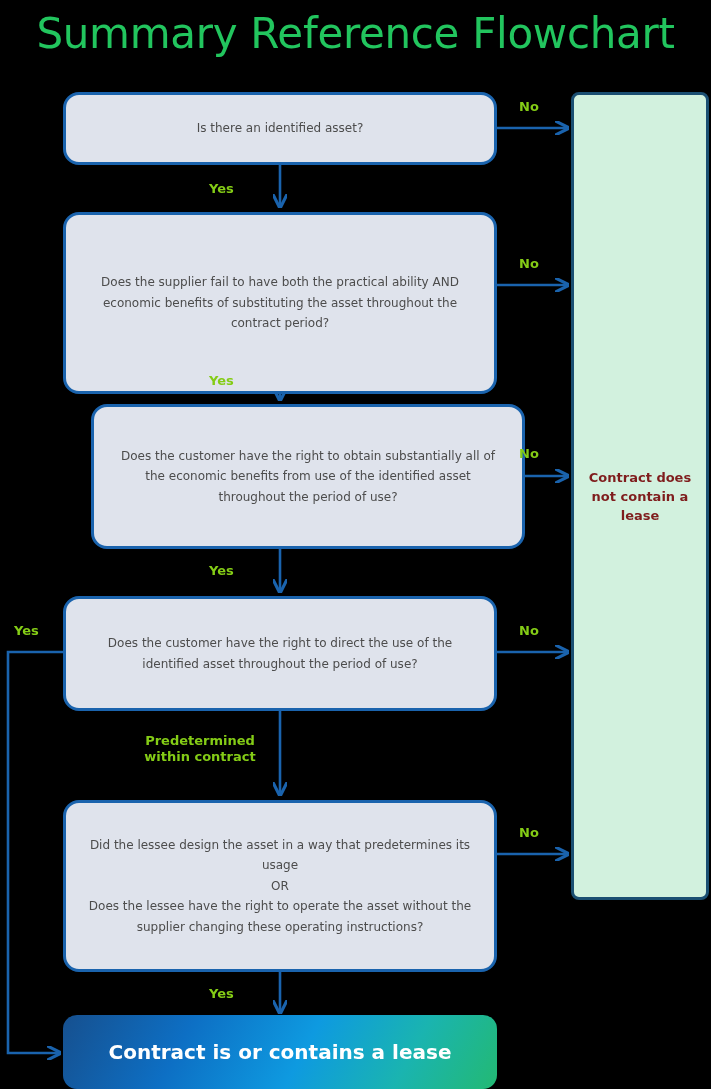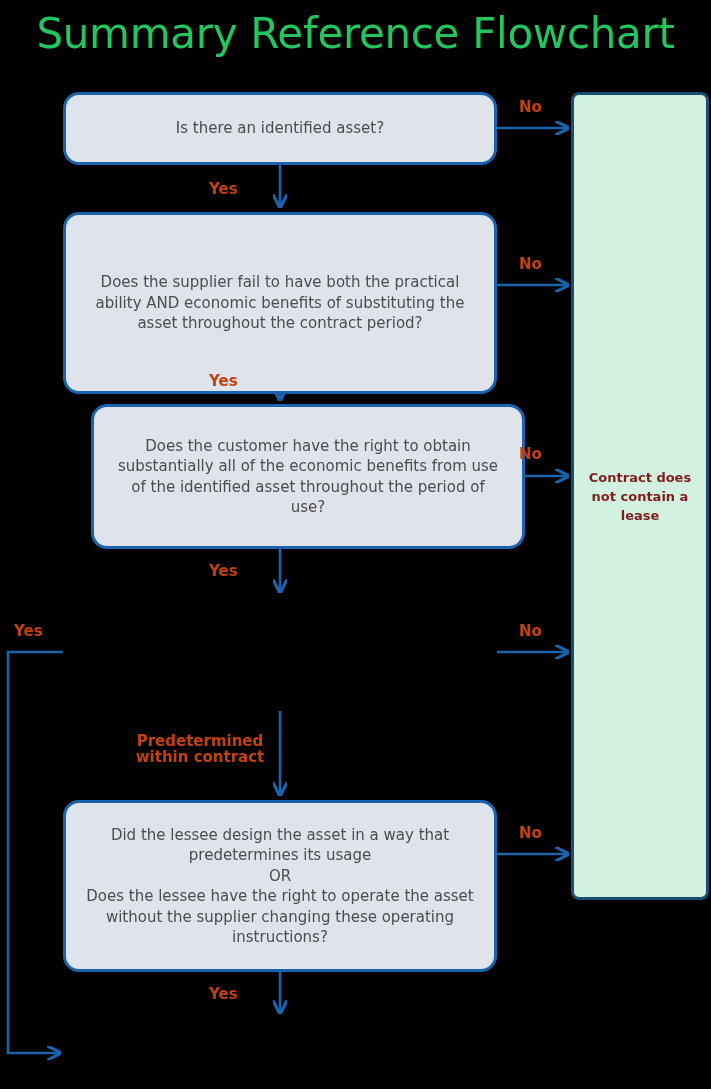--- a/index.html
+++ b/index.html
@@ -45,21 +45,21 @@
     align-items: center;
     justify-content: center;
     text-align: center;
   }
 
   .decision {
     background: #dfe3ec;
     border: 3px solid #1a63ad;
     border-radius: 16px;
     color: #4c4c4c;
-    font-size: 15px;
+    font-size: 12px;
     line-height: 20.5px;
     font-weight: 400;
     padding: 6px 18px;
   }
 
   .decision .txt { display: block; width: 100%; }
 
   .terminal-green {
     background: #d2f1de;
     border: 3px solid #1b4f72;
@@ -81,22 +81,22 @@
     border: none;
     border-radius: 14px;
     color: #ffffff;
     font-size: 20px;
     line-height: 26px;
     font-weight: 700;
   }
 
   .edge-label {
     position: absolute;
-    color: #c2410c;
-    font-size: 15px;
+    color: #84cc16;
+    font-size: 13px;
     font-weight: 700;
     line-height: 16px;
     white-space: pre-line;
     text-align: center;
   }
 </style>
 </head>
 <body>
 
 <div id="page">
@@ -136,31 +136,37 @@
   </div>
 
   <div class="node decision" style="left:63px; top:212px; width:434px; height:182px;">
     <span class="txt">Does the supplier fail to have both the practical ability AND economic benefits of substituting the asset throughout the contract period?</span>
   </div>
 
   <div class="node decision" style="left:63px; top:404px; width:434px; height:145px;margin-left:28px;">
     <span class="txt">Does the customer have the right to obtain substantially all of the economic benefits from use of the identified asset throughout the period of use?</span>
   </div>
 
+  <div class="node decision" style="left:63px; top:596px; width:434px; height:115px;">
+    <span class="txt">Does the customer have the right to direct the use of the identified asset throughout the period of use?</span>
+  </div>
 
   <div class="node decision" style="left:63px; top:800px; width:434px; height:172px; white-space:pre-line;">
     <span class="txt">Did the lessee design the asset in a way that predetermines its usage
 OR
 Does the lessee have the right to operate the asset without the supplier changing these operating instructions?</span>
   </div>
 
   <div class="node terminal-green" style="left:571px; top:92px; width:138px; height:808px;">
     <span class="txt">Contract does not contain a lease</span>
   </div>
 
+  <div class="node terminal-lease" style="left:63px; top:1015px; width:434px; height:74px;">
+    <span class="txt">Contract is or contains a lease</span>
+  </div>
 
   <div class="edge-label" style="left:519px; top:99px;">No</div>
   <div class="edge-label" style="left:519px; top:256px;">No</div>
   <div class="edge-label" style="left:519px; top:446px;">No</div>
   <div class="edge-label" style="left:519px; top:623px;">No</div>
   <div class="edge-label" style="left:519px; top:825px;">No</div>
 
   <div class="edge-label" style="left:209px; top:181px;">Yes</div>
   <div class="edge-label" style="left:209px; top:373px;">Yes</div>
   <div class="edge-label" style="left:209px; top:563px;">Yes</div>

